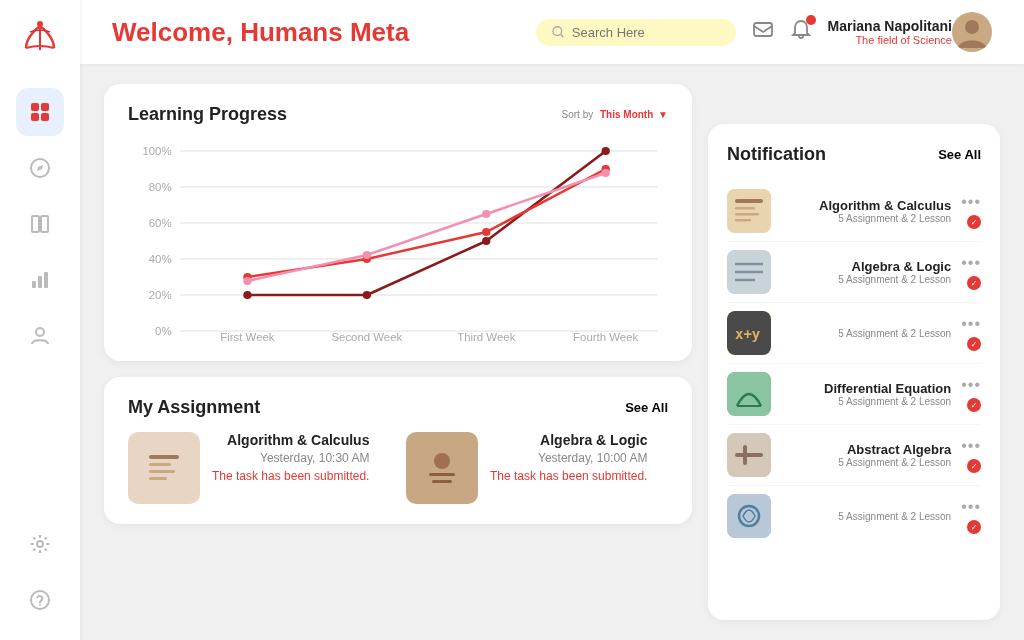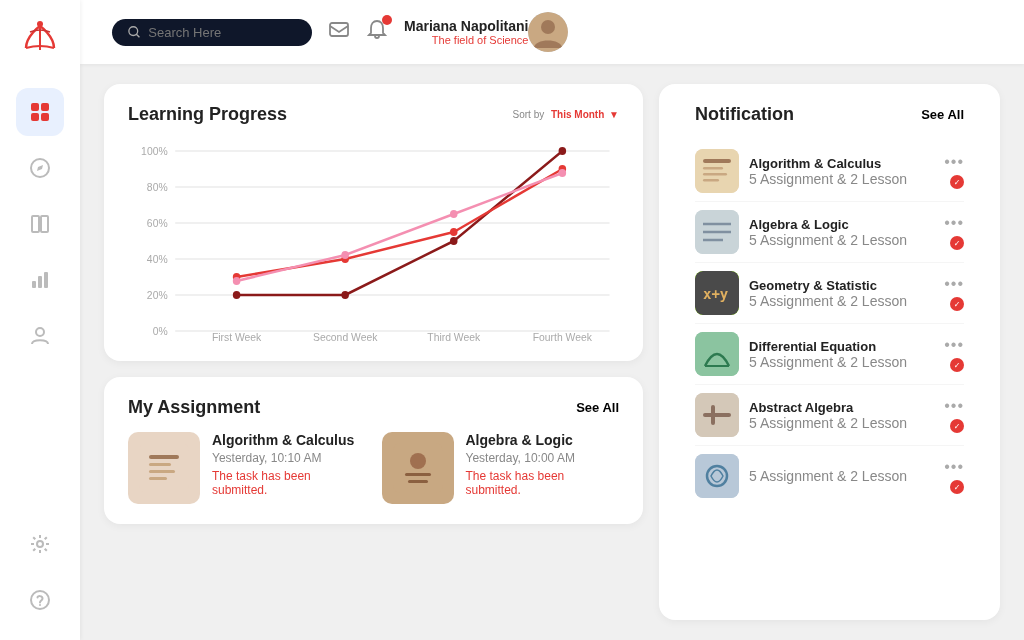--- a/index.html
+++ b/index.html
@@ -51,21 +51,21 @@
     }
     .header-title {
       flex: 1;
       font-size: 26px;
       font-weight: 700;
       color: #222;
     }
     .header-title span { color: #e53935; }
     .search-bar {
       display: flex; align-items: center;
-      background: #0f172a;
+      background: #fef9c3;
       border-radius: 20px;
       padding: 6px 16px;
       gap: 8px;
       width: 200px;
     }
     .search-bar input {
       border: none; background: transparent; outline: none;
       color: #888; font-size: 13px; width: 100%;
     }
     .header-icons { display: flex; align-items: center; gap: 16px; }
@@ -87,20 +87,21 @@
     }
     .avatar svg { width: 40px; height: 40px; }
 
     
     .content {
       flex: 1;
       display: flex;
       gap: 16px;
       padding: 20px 24px;
       overflow: hidden;
+      text-align: right;
     }
 
     
     .left-panel { flex: 1; display: flex; flex-direction: column; gap: 16px; }
 
     
     .card {
       background: #fff;
       border-radius: 16px;
       padding: 20px 24px;
@@ -131,43 +132,44 @@
       background: #ddd; overflow: hidden; flex-shrink: 0;
       display: flex; align-items: center; justify-content: center;
     }
     .assignment-info {}
     .assignment-name { font-weight: 700; font-size: 14px; color: #222; margin-bottom: 3px; }
     .assignment-time { font-size: 12px; color: #888; margin-bottom: 4px; }
     .assignment-status { font-size: 12px; color: #e53935; }
 
     
     .right-panel {
-      width: 341px;
+      width: 292px;
       background: #fff;
       border-radius: 16px;
-      padding: 20px 36px;
+      padding: 20px 19px;
       box-shadow: 0 2px 8px rgba(0,0,0,0.05);
       overflow-y: auto;
+      margin-top: 40px;
     }
     .notif-header { display: flex; justify-content: space-between; align-items: center; margin-bottom: 16px; }
     .notif-title { font-size: 18px; font-weight: 700; color: #222; }
     .notif-item {
       display: flex; align-items: center; gap: 10px;
       padding: 8px 0;
       border-bottom: 1px solid #f5f5f5;
     }
     .notif-thumb {
       width: 44px; height: 44px; border-radius: 8px;
       background: #ccc; flex-shrink: 0;
       display: flex; align-items: center; justify-content: center;
       overflow: hidden;
     }
     .notif-info { flex: 1; }
     .notif-name { font-weight: 700; font-size: 13px; color: #222; }
-    .notif-sub { font-size: 14px; color: #888; }
+    .notif-sub { font-size: 10px; color: #888; }
     .notif-actions { display: flex; flex-direction: column; align-items: flex-end; gap: 4px; }
     .dots { color: #aaa; font-size: 16px; cursor: pointer; letter-spacing: 1px; }
     .notif-status-dot { width: 14px; height: 14px; background: #e53935; border-radius: 50%; display: flex; align-items: center; justify-content: center; }
     .notif-status-dot::after { content: '✓'; color: #fff; font-size: 8px; }
   </style>
 </head>
 <body>
 
 <div class="sidebar">
   <div class="sidebar-logo">
@@ -229,20 +231,23 @@
         <path d="M8.5 8.5 C8.5 6.5 13.5 6.5 13.5 9.5 C13.5 11.5 11 11.5 11 13.5" stroke="#bbb" stroke-width="2" fill="none" stroke-linecap="round"></path>
         <circle cx="11" cy="16" r="1" fill="#bbb"></circle>
       </svg>
     </div>
   </div>
 </div>
 
 <div class="main">
 
   <div class="header">
+    <div class="header-title">
+      <span>Welcome, </span><span style="color:#e53935;">Humans Meta</span>
+    </div>
     <div class="search-bar">
       <svg width="14" height="14" viewBox="0 0 14 14" fill="none">
         <circle cx="6" cy="6" r="5" stroke="#aaa" stroke-width="1.5"></circle>
         <line x1="9.5" y1="9.5" x2="13" y2="13" stroke="#aaa" stroke-width="1.5"></line>
       </svg>
       <input type="text" placeholder="Search Here" style="">
     </div>
     <div class="header-icons">
       <div class="header-icon">
         <svg width="22" height="22" viewBox="0 0 22 22" fill="none">
@@ -340,21 +345,21 @@
               <svg width="50" height="50" viewBox="0 0 50 50" fill="none">
                 <rect width="50" height="50" fill="#e8d5c4" rx="8"></rect>
                 <rect x="10" y="12" width="30" height="4" rx="2" fill="#a0795a"></rect>
                 <rect x="10" y="20" width="22" height="3" rx="1.5" fill="#c9a882"></rect>
                 <rect x="10" y="27" width="26" height="3" rx="1.5" fill="#c9a882"></rect>
                 <rect x="10" y="34" width="18" height="3" rx="1.5" fill="#c9a882"></rect>
               </svg>
             </div>
             <div class="assignment-info">
               <div class="assignment-name">Algorithm &amp; Calculus</div>
-              <div class="assignment-time">Yesterday, 10:10 AM</div>
+              <div class="assignment-time">Yesterday, 10:30 AM</div>
               <div class="assignment-status">The task has been submitted.</div>
             </div>
           </div>
           <div class="assignment-card">
             <div class="assignment-thumb" style="background:#c8a882;">
               <svg width="50" height="50" viewBox="0 0 50 50" fill="none">
                 <rect width="50" height="50" fill="#c8a882" rx="8"></rect>
                 <circle cx="25" cy="18" r="8" fill="#a07050"></circle>
                 <rect x="12" y="30" width="26" height="3" rx="1.5" fill="#8b6040"></rect>
                 <rect x="15" y="37" width="20" height="3" rx="1.5" fill="#8b6040"></rect>
@@ -416,21 +421,20 @@
       </div>
 
       <div class="notif-item">
         <div class="notif-thumb" style="background:#84cc16;">
           <svg width="44" height="44" viewBox="0 0 44 44" fill="none">
             <rect width="44" height="44" rx="8" fill="#4a4a4a"></rect>
             <text x="8" y="28" font-size="14" fill="#e0b060" font-family="monospace" font-weight="bold">x+y</text>
           </svg>
         </div>
         <div class="notif-info">
-          <div class="notif-name">Geometry &amp; Statistic</div>
           <div class="notif-sub">5 Assignment &amp; 2 Lesson</div>
         </div>
         <div class="notif-actions">
           <span class="dots">•••</span>
           <div class="notif-status-dot"></div>
         </div>
       </div>
 
       <div class="notif-item">
         <div class="notif-thumb" style="background:#8bc4a0;">

